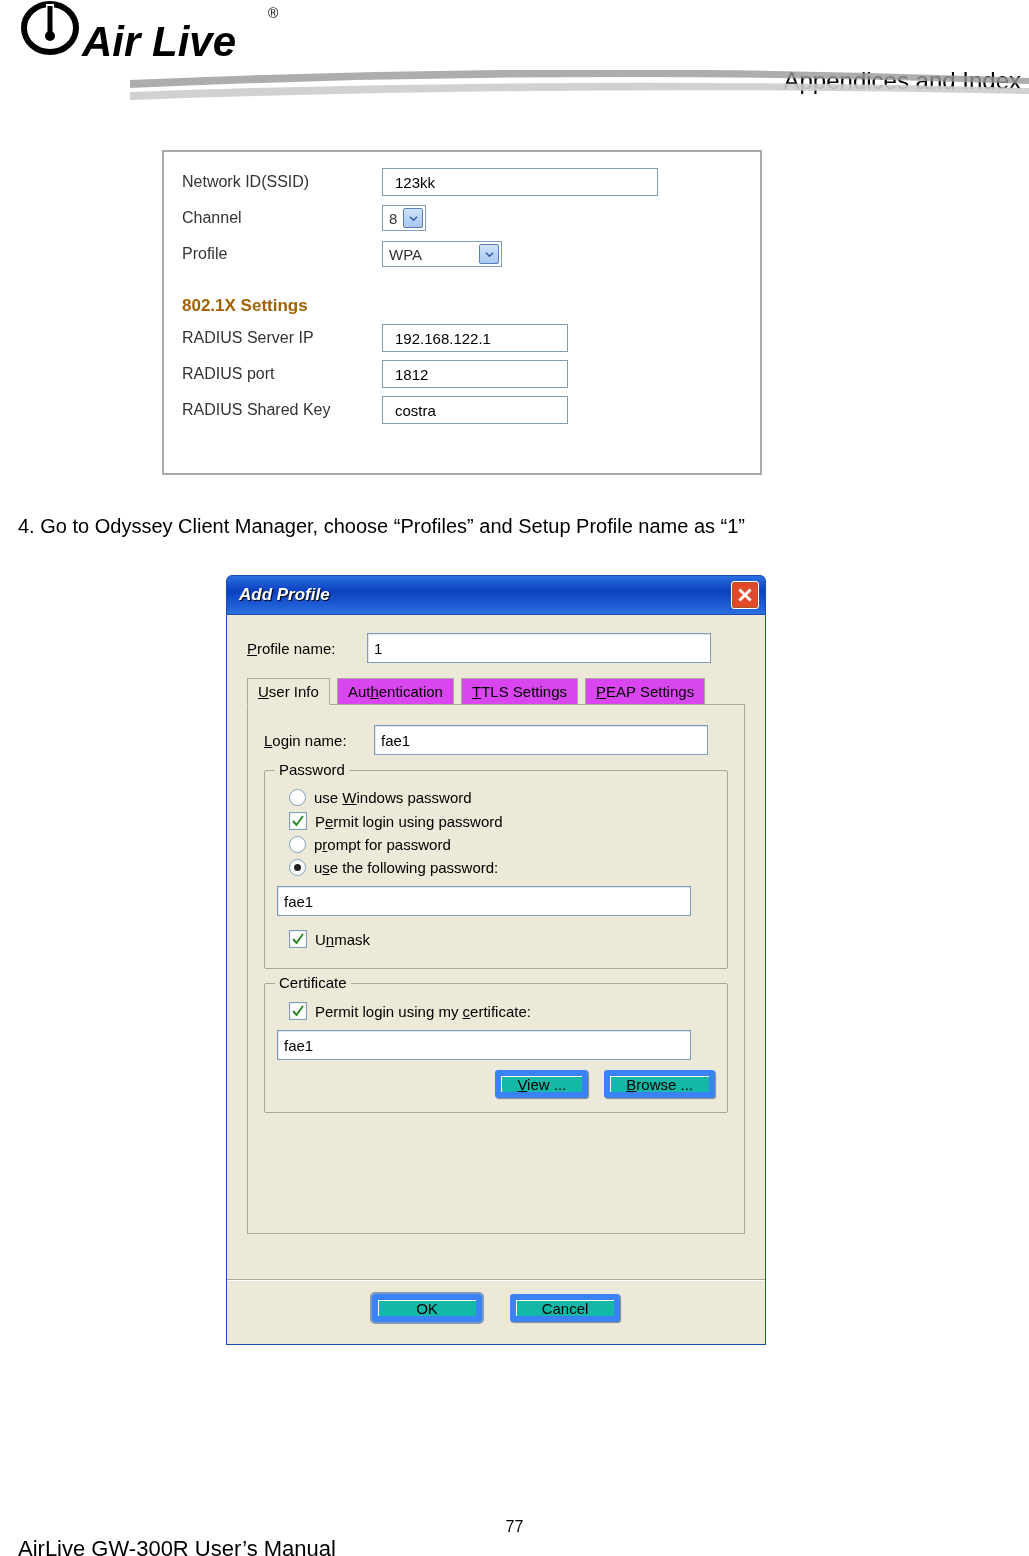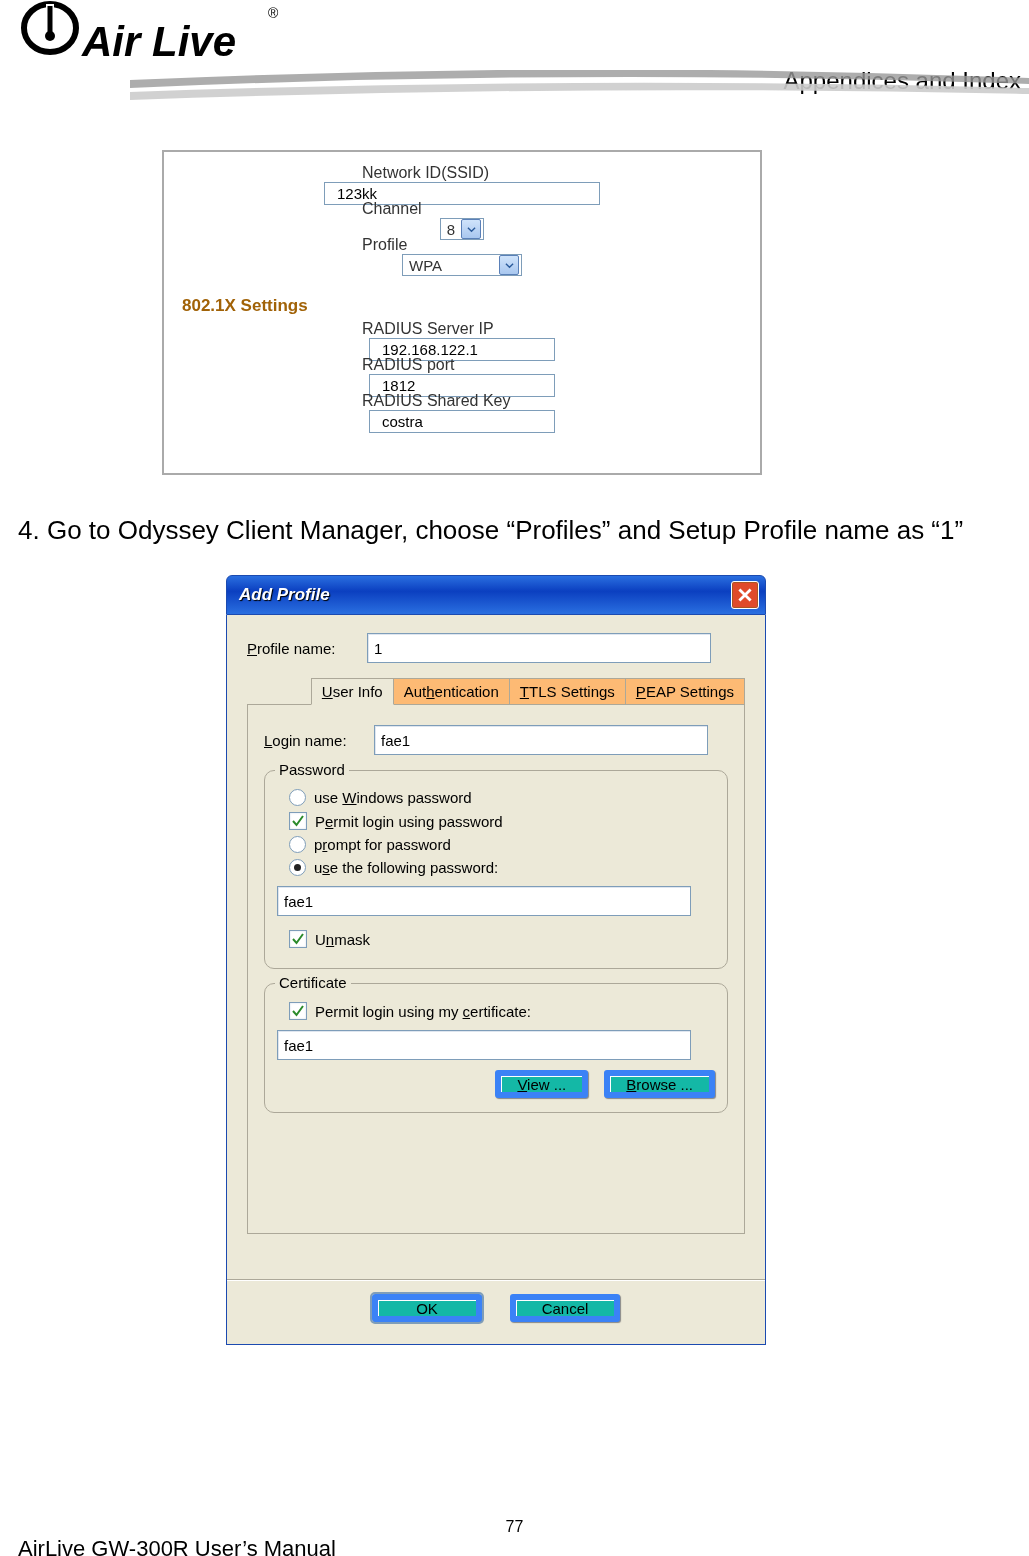--- a/index.html
+++ b/index.html
@@ -3,42 +3,42 @@
 <meta charset="utf-8">
 <style>
   html,body{margin:0;padding:0;background:#fff;font-family:Arial,Helvetica,sans-serif;color:#000;}
   .page{width:1029px;height:1556px;position:relative;box-sizing:border-box;padding:0;}
   .header-text{position:absolute;top:20px;right:8px;font-size:24px;margin-top:47px;}
   .logo{position:absolute;top:0;left:20px;width:260px;height:90px;}
   .logo svg{width:260px;height:80px;}
   .swoosh{position:absolute;top:70px;left:130px;right:0;height:40px;}
   .swoosh svg{width:100%;height:40px;}
   .router-panel{position:absolute;top:150px;left:162px;width:600px;height:325px;border:2px solid #aaa;background:#fff;padding:12px 18px;box-sizing:border-box;font-family:Tahoma,Arial,sans-serif;font-size:16px;color:#333;}
-  .fr{display:flex;align-items:center;height:36px;flex-direction:column;}
+  .fr{display:flex;align-items:center;height:36px;}
   .fr .lbl{width:200px;}
   .txtin{border:1px solid #7e9db9;height:22px;padding:2px 12px;font-size:15px;font-family:Tahoma,Arial,sans-serif;background:#fff;}
   .sel{border:1px solid #7e9db9;height:24px;font-size:15px;background:#fff;display:inline-flex;align-items:center;padding:0 2px 0 6px;}
   .sel .arrow{width:18px;height:18px;margin-left:6px;background:linear-gradient(#cfe3fb,#a9c7ef);border:1px solid #5a80b8;border-radius:2px;display:inline-flex;align-items:center;justify-content:center;}
   .sel .arrow svg{width:9px;height:9px;}
   .section-heading{color:#a16207;font-weight:bold;margin-top:24px;margin-bottom:4px;font-size:17px;}
-  .instruction{position:absolute;top:515px;left:18px;font-size:26px;}
+  .instruction{position:absolute;top:515px;left:18px;font-size:20px;}
   .dialog{position:absolute;top:575px;left:226px;width:540px;height:770px;font-family:Tahoma,Arial,sans-serif;font-size:15px;}
   .titlebar{height:38px;background:linear-gradient(#2a6fe0,#0b3fc0 40%,#2a6fe0);border:1px solid #1b4ab0;border-radius:6px 6px 0 0;display:flex;align-items:center;padding:0 6px;color:#fff;font-style:italic;font-weight:bold;font-size:17px;}
   .titlebar .ttl{flex:1;padding-left:6px;text-shadow:1px 1px 1px #000;}
   .closebtn{width:26px;height:26px;background:#e04a2a;border:1px solid #fff;border-radius:3px;display:flex;align-items:center;justify-content:center;color:#fff;font-weight:bold;box-shadow:inset 0 0 0 1px #a52;}
   .dlgbody{background:#ece9d8;border:1px solid #1b4ab0;border-top:0;height:730px;box-sizing:border-box;padding:18px 20px;position:relative;}
   .row{display:flex;align-items:center;margin-bottom:15px;}
   .row .lbl{width:120px;}
   .dlgin{border:1px solid #7e9db9;background:#fff;height:24px;padding:2px 6px;font-size:15px;box-shadow:inset 1px 1px 0 #dfe6ef;}
-  .tabs{display:flex;gap:0;position:relative;justify-content:flex-end;}
-  .tab{background:#fdba74;border:1px solid #aca899;border-bottom:none;padding:4px 10px;position:relative;z-index:1;font-size:15px;}
+  .tabs{display:flex;gap:8px;position:relative;}
+  .tab{background:#d946ef;border:1px solid #aca899;border-bottom:none;padding:4px 10px;position:relative;z-index:1;font-size:15px;}
   .tab.active{background:#ece9d8;border-bottom:1px solid #ece9d8;margin-bottom:-1px;z-index:3;}
   .tab+.tab{margin-left:-1px;}
   .tabpanel{border:1px solid #aca899;background:#ece9d8;padding:16px 16px 22px 16px;position:relative;z-index:2;margin-top:0;}
-  .grp{border:1px solid #aca899;border-radius:10px;padding:12px 12px 14px 12px;margin-top:14px;position:relative;}
+  .grp{border:1px solid #aca899;border-radius:2px;padding:12px 12px 14px 12px;margin-top:14px;position:relative;}
   .grp .legend{position:absolute;top:-10px;left:10px;background:#ece9d8;padding:0 4px;font-size:15px;}
   .chk{display:flex;align-items:center;margin:6px 0;}
   .chkbox{width:16px;height:16px;border:1px solid #7e9db9;background:#fff;margin-right:8px;display:flex;align-items:center;justify-content:center;box-shadow:inset 0 0 2px #cfd9e6;}
   .chkbox svg{width:12px;height:12px;}
   .rbtn{width:15px;height:15px;border:1px solid #7e9db9;border-radius:50%;background:#fff;margin-right:8px;display:flex;align-items:center;justify-content:center;}
   .rbtn .dot{width:7px;height:7px;border-radius:50%;background:#222;}
   .winbtn{background:#14b8a6;border:6px solid #3b82f6;border-radius:3px;height:28px;padding:0 16px;font-size:15px;box-shadow:1px 1px 0 #fff inset,1px 1px 1px #888;}
   .default-btn{outline:2px solid #7e9db9;outline-offset:0;}
   .bottom-btns{position:absolute;left:0;right:0;bottom:22px;display:flex;justify-content:center;gap:28px;}
   .sep{height:1px;background:#aca899;margin:0 -20px 0 -20px;box-shadow:0 1px 0 #fff;position:absolute;left:20px;right:20px;bottom:64px;}

